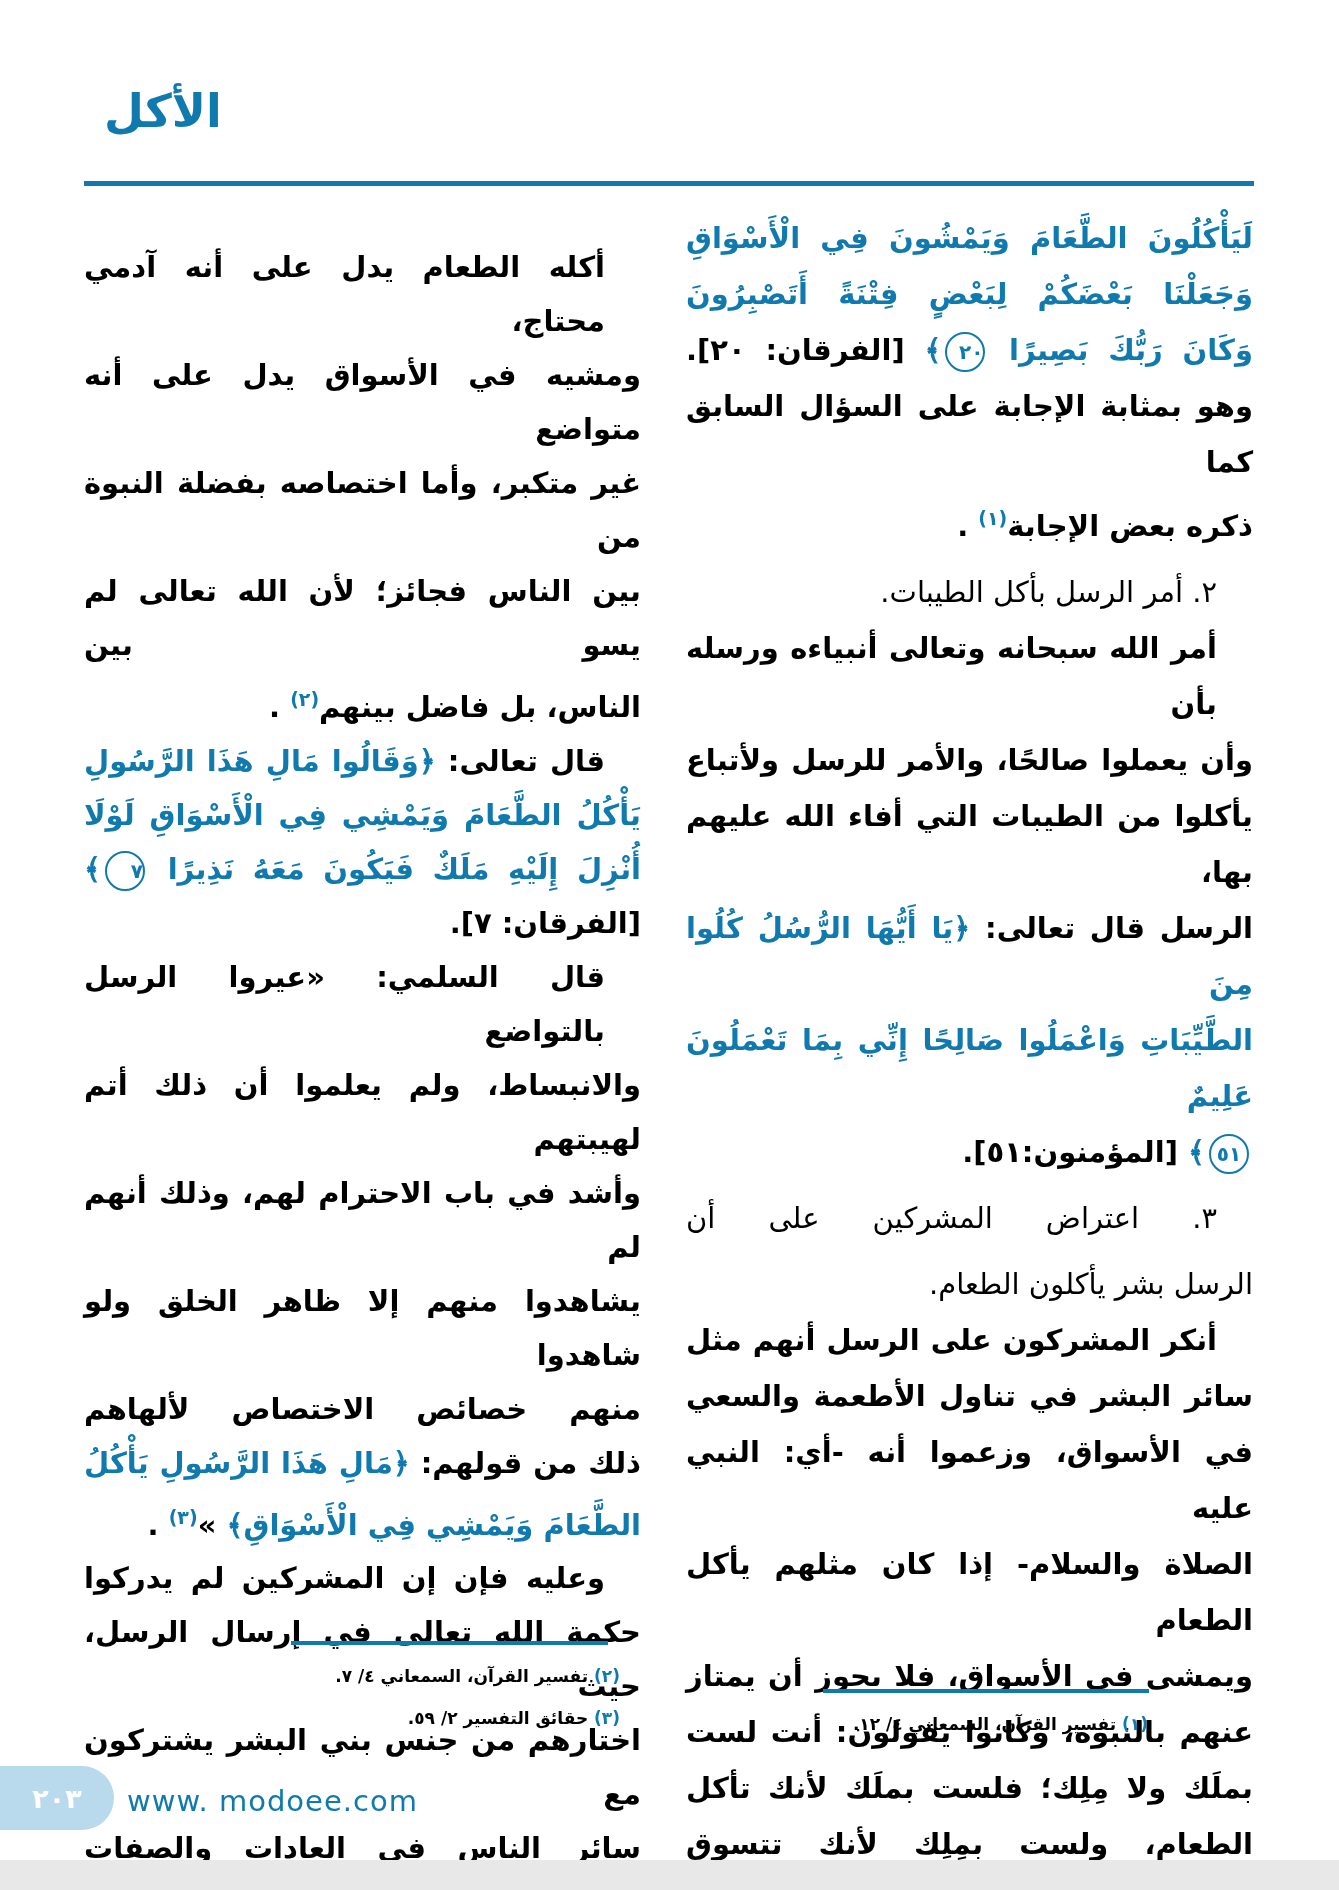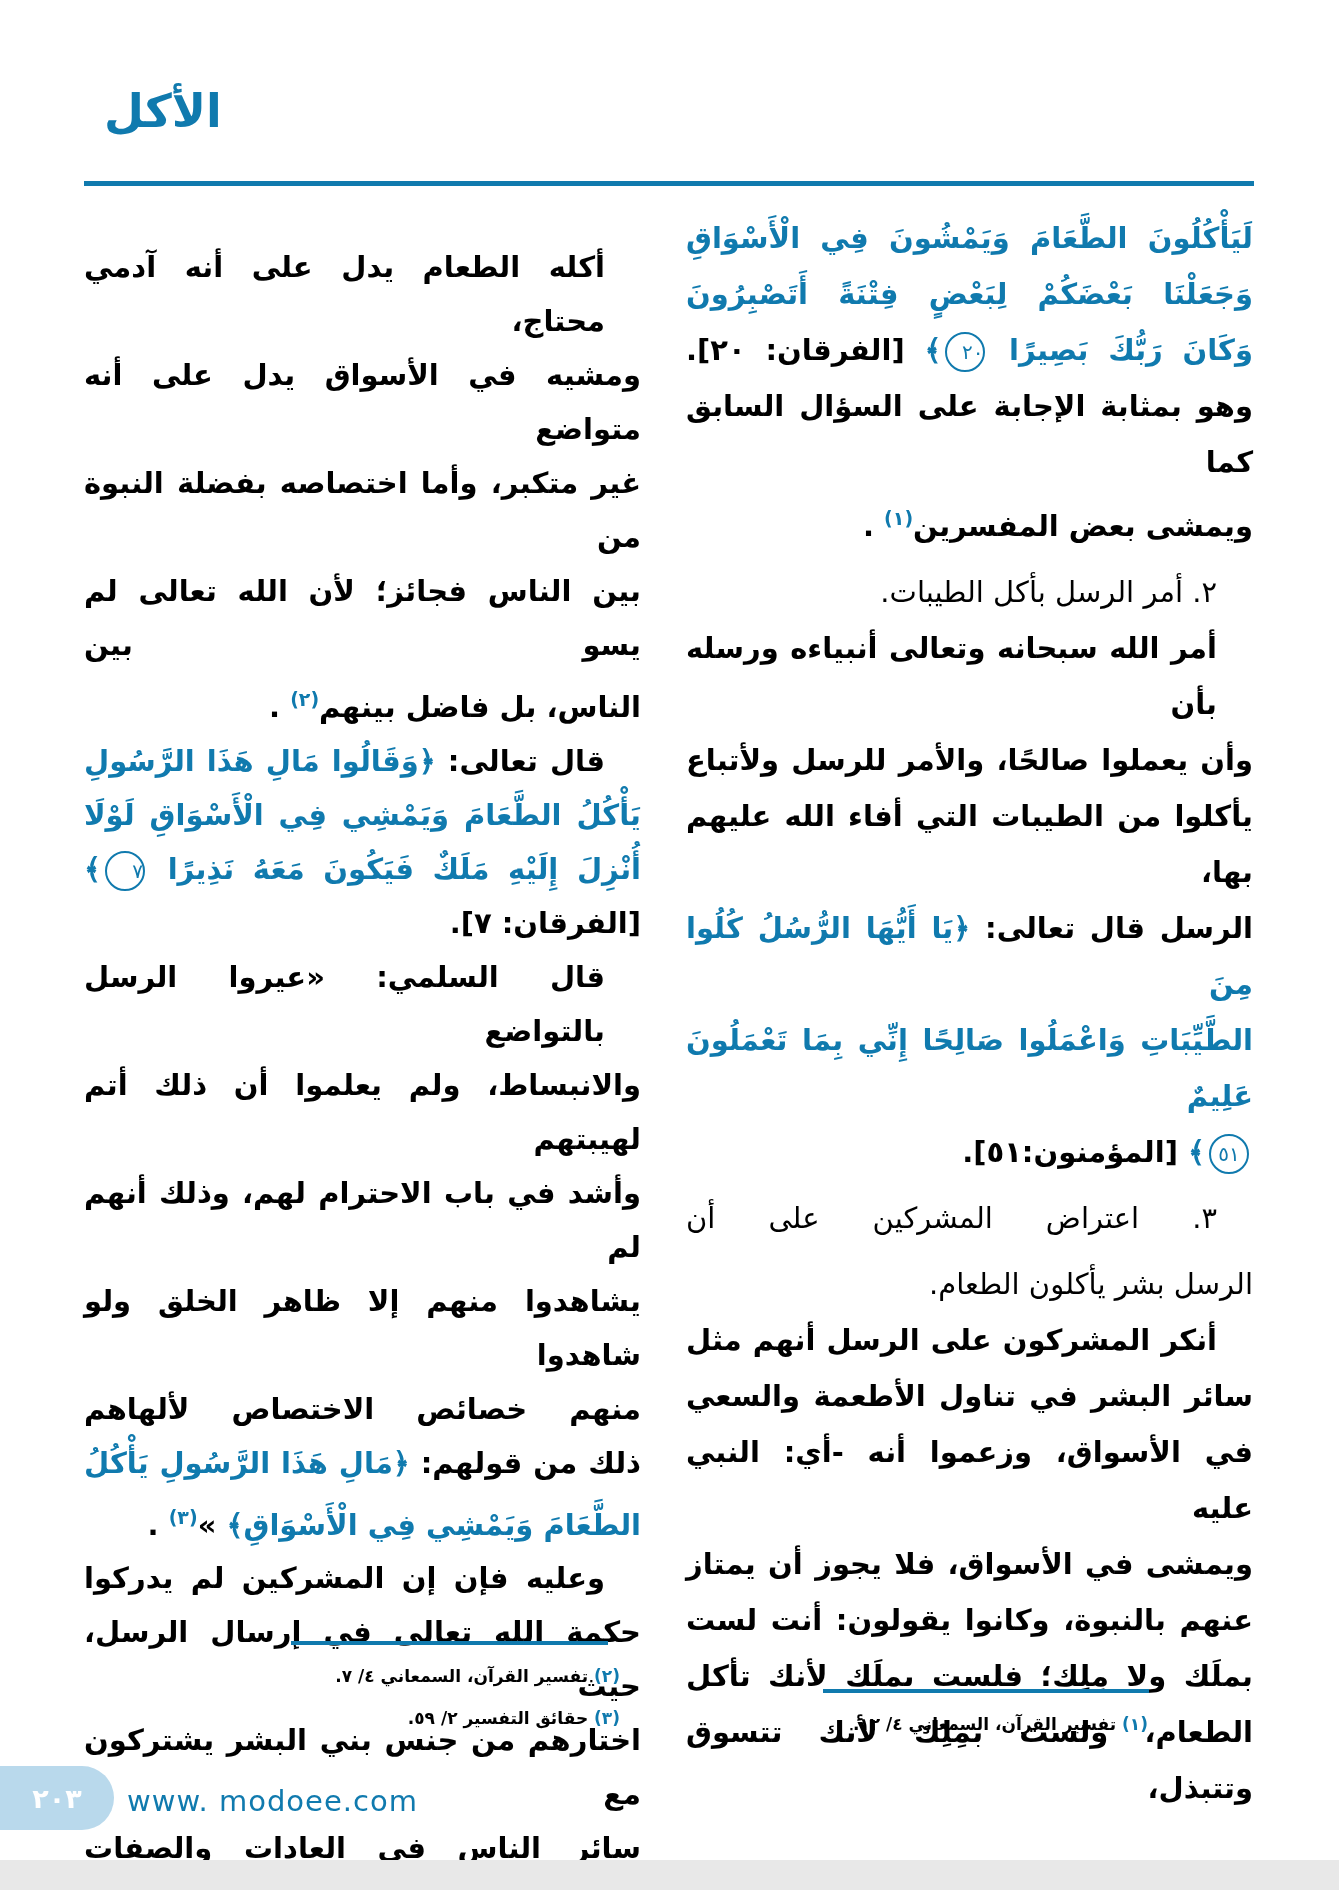--- a/index.html
+++ b/index.html
@@ -36,21 +36,21 @@
   .line.indent{padding-right:36px;}
   .line.bold{font-weight:400;margin-top:10px;}
   .quran{color:var(--accent);font-weight:700;}
   .black{color:var(--ink);}
   .ref{color:var(--accent);font-size:19px;font-weight:700;}
   .fnref{color:var(--accent);}
   .badge{
     display:inline-block;width:40px;height:40px;line-height:36px;
     border:2px solid var(--accent);border-radius:50%;
     text-align:center;color:var(--accent);
-    font-size:20px;font-weight:400;vertical-align:middle;margin:0 4px;
+    font-size:20px;font-weight:700;vertical-align:middle;margin:0 4px;
     box-sizing:border-box;
   }
   .fn-rule{position:absolute;height:4px;background:var(--accent);}
   .fn-rule-left{top:1641px;left:291px;width:317px;}
   .fn-rule-right{top:1689px;left:823px;width:326px;}
   .fn{position:absolute;font-size:17px;font-weight:600;line-height:42px;}
   .fn .line{text-align:right;}
   .fn-left{top:1655px;left:85px;width:535px;}
   .fn-right{top:1703px;right:191px;width:560px;}
   .pill{
@@ -71,33 +71,34 @@
 
 <div class="page">
   <div class="title">الأكل</div>
   <div class="header-rule"></div>
 
   <div class="col col-right">
       <div class="line j"><span class="quran">لَيَأْكُلُونَ الطَّعَامَ وَيَمْشُونَ فِي الْأَسْوَاقِ</span></div>
       <div class="line j"><span class="quran">وَجَعَلْنَا بَعْضَكُمْ لِبَعْضٍ فِتْنَةً أَتَصْبِرُونَ</span></div>
       <div class="line j"><span class="quran">وَكَانَ رَبُّكَ بَصِيرًا </span><span class="badge">٢٠</span><span class="quran">﴾</span><span class="black"> [الفرقان: ٢٠].</span></div>
       <div class="line j"><span class="black">وهو بمثابة الإجابة على السؤال السابق كما</span></div>
-      <div class="line"><span class="black">ويمشى بعض المفسرين</span><sup class="ref">(١)</sup><span class="black"> .</span></div>
+      <div class="line"><span class="black">ذكره بعض الإجابة</span><sup class="ref">(١)</sup><span class="black"> .</span></div>
       <div class="line indent bold"><span class="black">٢. أمر الرسل بأكل الطيبات.</span></div>
       <div class="line j indent"><span class="black">أمر الله سبحانه وتعالى أنبياءه ورسله بأن</span></div>
       <div class="line j"><span class="black">وأن يعملوا صالحًا، والأمر للرسل ولأتباع</span></div>
       <div class="line j"><span class="black">يأكلوا من الطيبات التي أفاء الله عليهم بها،</span></div>
       <div class="line j"><span class="black">الرسل قال تعالى: </span><span class="quran">﴿يَا أَيُّهَا الرُّسُلُ كُلُوا مِنَ</span></div>
       <div class="line j"><span class="quran">الطَّيِّبَاتِ وَاعْمَلُوا صَالِحًا إِنِّي بِمَا تَعْمَلُونَ عَلِيمٌ</span></div>
       <div class="line"><span class="badge">٥١</span><span class="quran">﴾</span><span class="black"> [المؤمنون:٥١].</span></div>
       <div class="line j indent bold"><span class="black">٣. اعتراض المشركين على أن</span></div>
       <div class="line bold"><span class="black">الرسل بشر يأكلون الطعام.</span></div>
       <div class="line j indent"><span class="black">أنكر المشركون على الرسل أنهم مثل</span></div>
       <div class="line j"><span class="black">سائر البشر في تناول الأطعمة والسعي</span></div>
       <div class="line j"><span class="black">في الأسواق، وزعموا أنه -أي: النبي عليه</span></div>
+      <div class="line j"><span class="black">الصلاة والسلام- إذا كان مثلهم يأكل الطعام</span></div>
       <div class="line j"><span class="black">ويمشى في الأسواق، فلا يجوز أن يمتاز</span></div>
       <div class="line j"><span class="black">عنهم بالنبوة، وكانوا يقولون: أنت لست</span></div>
       <div class="line j"><span class="black">بملَك ولا مِلِك؛ فلست بملَك لأنك تأكل</span></div>
       <div class="line j"><span class="black">الطعام، ولست بمِلِك لأنك تتسوق وتتبذل،</span></div>
     </div>
   <div class="col col-left">
       <div class="line j indent"><span class="black">أكله الطعام يدل على أنه آدمي محتاج،</span></div>
       <div class="line j"><span class="black">ومشيه في الأسواق يدل على أنه متواضع</span></div>
       <div class="line j"><span class="black">غير متكبر، وأما اختصاصه بفضلة النبوة من</span></div>
       <div class="line j"><span class="black">بين الناس فجائز؛ لأن الله تعالى لم يسو بين</span></div>

